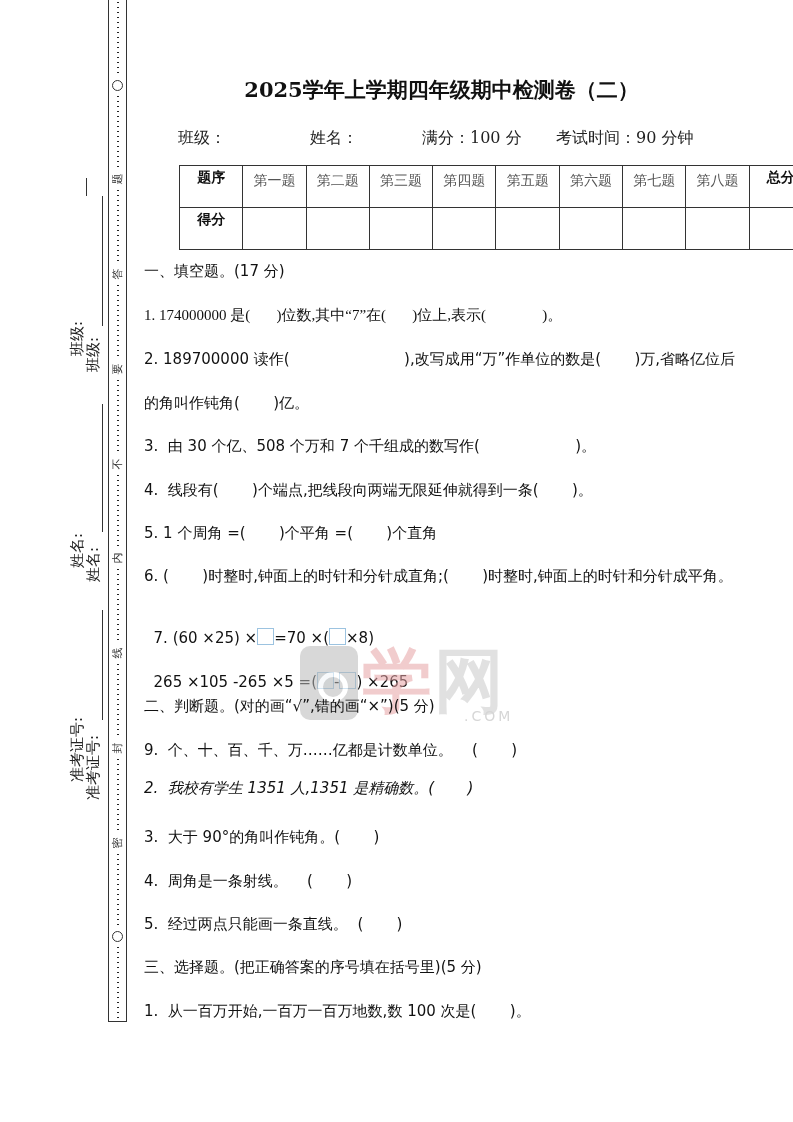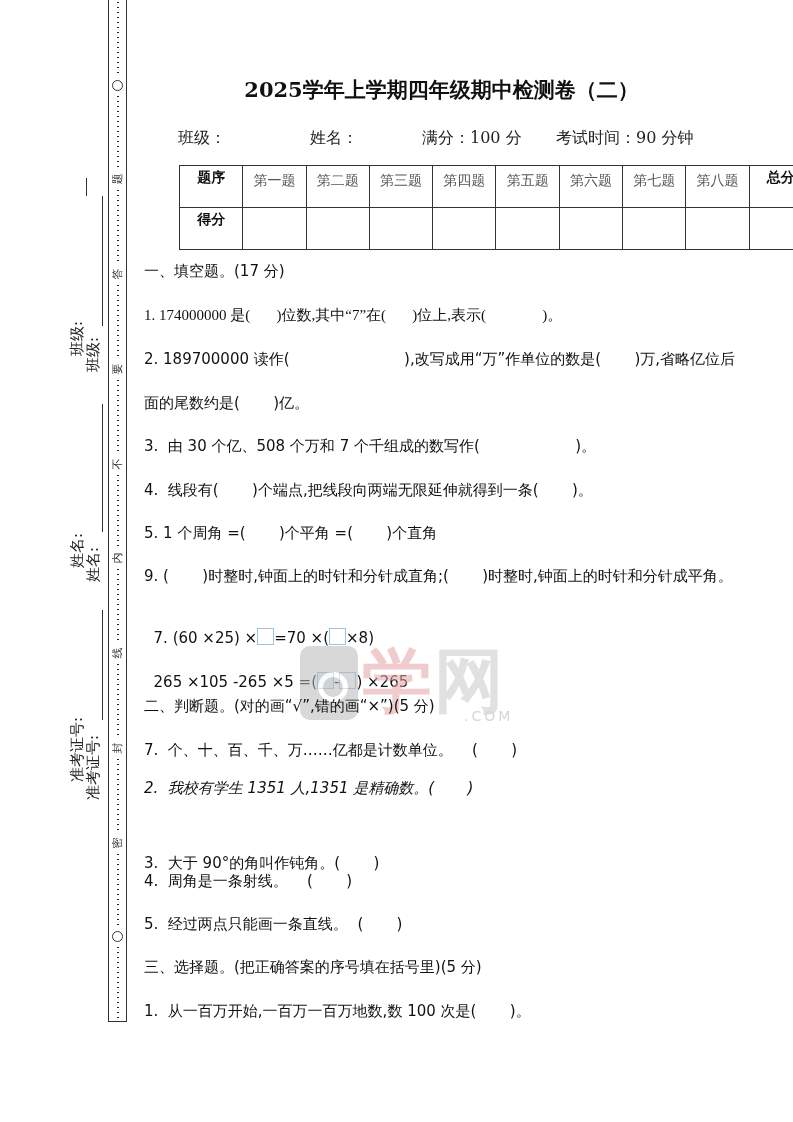--- a/index.html
+++ b/index.html
@@ -150,42 +150,42 @@
     <td></td>
     <td></td>
     <td></td>
   </tr>
 </tbody>
   </table>
 
 <div class="line" style="top:262px;">一、填空题。(17 分)</div>
 <div class="line" style="top:306px;font-family:Liberation Serif, serif;">1. 174000000 是(       )位数,其中“7”在(       )位上,表示(               )。</div>
 <div class="line" style="top:350px;">2. 189700000 读作(                        ),改写成用“万”作单位的数是(       )万,省略亿位后</div>
-<div class="line" style="top:394px;">面的尾数约是(       )亿。</div>
+<div class="line" style="top:394px;">的角叫作钝角(       )亿。</div>
 <div class="line" style="top:437px;">3.  由 30 个亿、508 个万和 7 个千组成的数写作(                    )。</div>
 <div class="line" style="top:481px;">4.  线段有(       )个端点,把线段向两端无限延伸就得到一条(       )。</div>
 <div class="line" style="top:524px;">5. 1 个周角 =(       )个平角 =(       )个直角</div>
-<div class="line" style="top:567px;">9. (       )时整时,钟面上的时针和分针成直角;(       )时整时,钟面上的时针和分针成平角。</div>
+<div class="line" style="top:567px;">6. (       )时整时,钟面上的时针和分针成直角;(       )时整时,钟面上的时针和分针成平角。</div>
 
 <div class="line" style="top:610px;">
   <span>7. (60 ×25) ×</span><span class="box"></span><span>=70 ×(</span><span class="box"></span><span>×8)</span>
 </div>
 <div class="line" style="top:654px;">
   <span>265 ×105 -265 ×5 =(</span><span class="box shaded"></span><span>-</span><span class="box"></span><span>) ×265</span>
 </div>
 
 <div class="wm">
   <div class="wm-logo">
       <div class="c1"></div>
     </div>
   <div class="wm-text"><span class="p1">学</span><span class="p2">网</span></div>
   <div class="wm-com">.COM</div>
 </div>
 
 <div class="line" style="top:697px;">二、判断题。(对的画“√”,错的画“×”)(5 分)</div>
-<div class="line" style="top:741px;">7.  个、十、百、千、万……亿都是计数单位。    (       )</div>
+<div class="line" style="top:741px;">9.  个、十、百、千、万……亿都是计数单位。    (       )</div>
 <div class="line" style="top:779px;font-style:italic;">2.  我校有学生 1351 人,1351 是精确数。(       )</div>
-<div class="line" style="top:828px;margin-top:26px;">3.  大于 90°的角叫作钝角。(       )</div>
+<div class="line" style="top:828px;">3.  大于 90°的角叫作钝角。(       )</div>
 <div class="line" style="top:872px;">4.  周角是一条射线。    (       )</div>
 <div class="line" style="top:915px;">5.  经过两点只能画一条直线。  (       )</div>
 
 <div class="line" style="top:958px;">三、选择题。(把正确答案的序号填在括号里)(5 分)</div>
 <div class="line" style="top:1002px;">1.  从一百万开始,一百万一百万地数,数 100 次是(       )。</div>
 
 </body></html>

